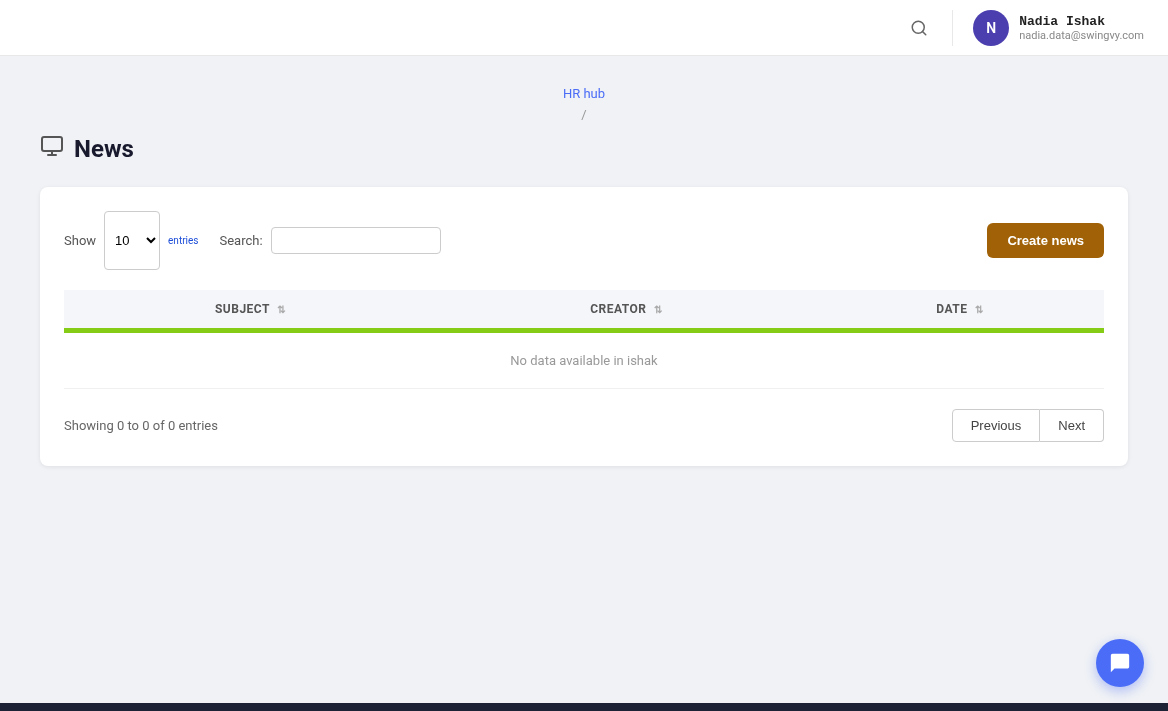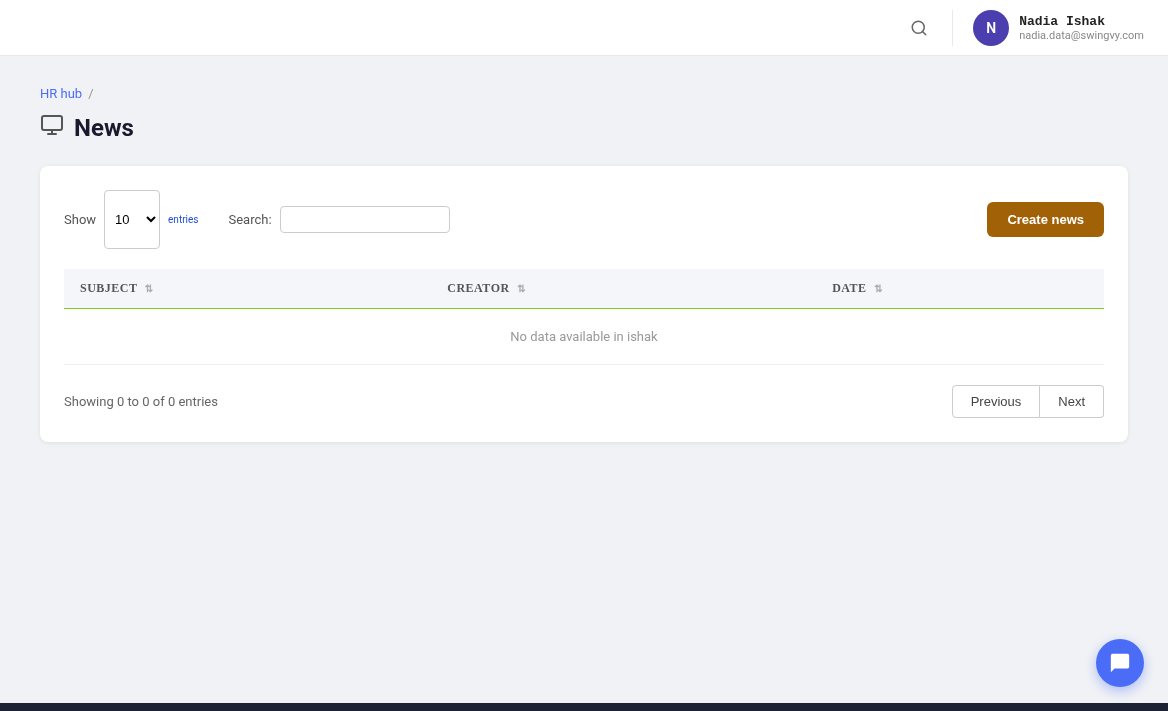--- a/index.html
+++ b/index.html
@@ -85,20 +85,21 @@
       min-height: calc(100vh - 56px);
     }
 
     
     .breadcrumb {
       display: flex;
       align-items: center;
       gap: 6px;
       margin-bottom: 12px;
       font-size: 13px;
+      flex-direction: column;
     }
     .breadcrumb-link {
       color: #4a6cf7;
       text-decoration: none;
       cursor: pointer;
     }
     .breadcrumb-sep {
       color: #999;
     }
 
@@ -151,21 +152,21 @@
       background: #fff;
       cursor: pointer;
     }
     .entries-label {
       color: #1d4ed8;
       font-size: 10px;
     }
     .search-label {
       color: #555;
       font-size: 13px;
-      margin-left: 22px;
+      margin-left: 13px;
     }
     .search-input {
       border: 1px solid #ccc;
       border-radius: 4px;
       padding: 5px 10px;
       font-size: 13px;
       width: 170px;
       outline: none;
     }
     .create-btn {
@@ -187,29 +188,28 @@
     }
     table {
       width: 100%;
       border-collapse: collapse;
     }
     thead tr {
       background: #f5f6fa;
     }
     th {
       padding: 12px 16px;
-      text-align: left;
+      text-align: center;
       font-size: 12px;
       font-weight: 700;
       color: #555;
       text-transform: uppercase;
       letter-spacing: 0.5px;
-      border-bottom: 1px solid #84cc16;
+      border-bottom: 5px solid #84cc16;
       white-space: nowrap;
-      font-family: Liberation Serif, serif;
     }
     th .sort-icon {
       display: inline-block;
       margin-left: 4px;
       color: #aaa;
       font-size: 10px;
     }
     td {
       padding: 12px 16px;
       border-bottom: 1px solid #f0f0f0;

